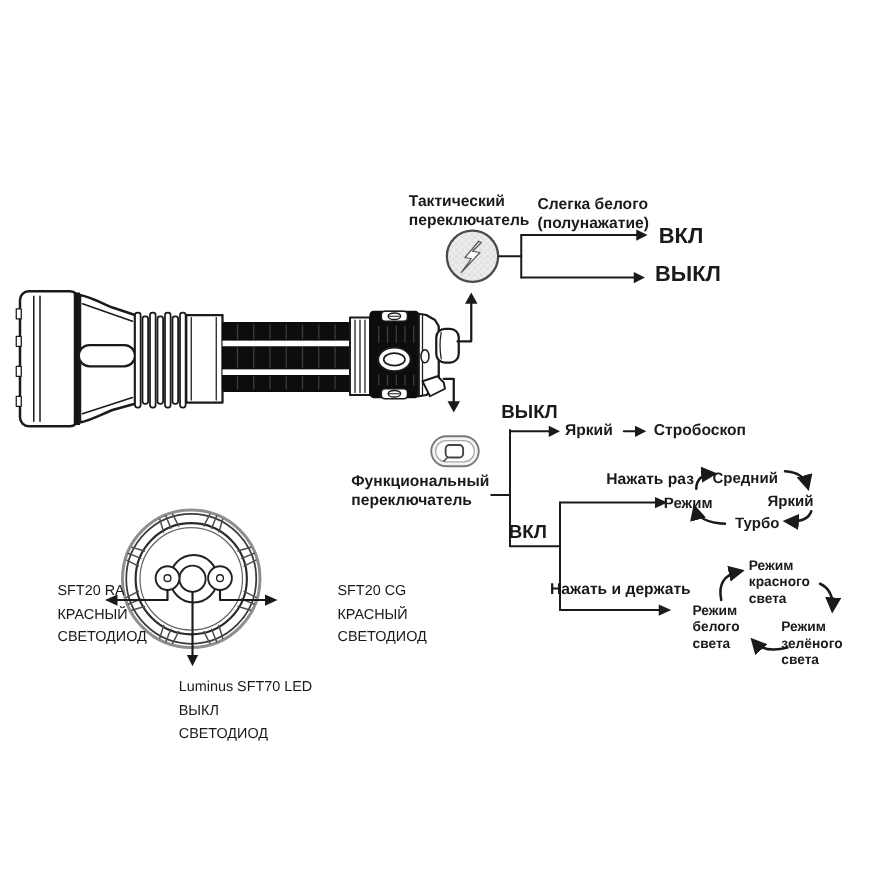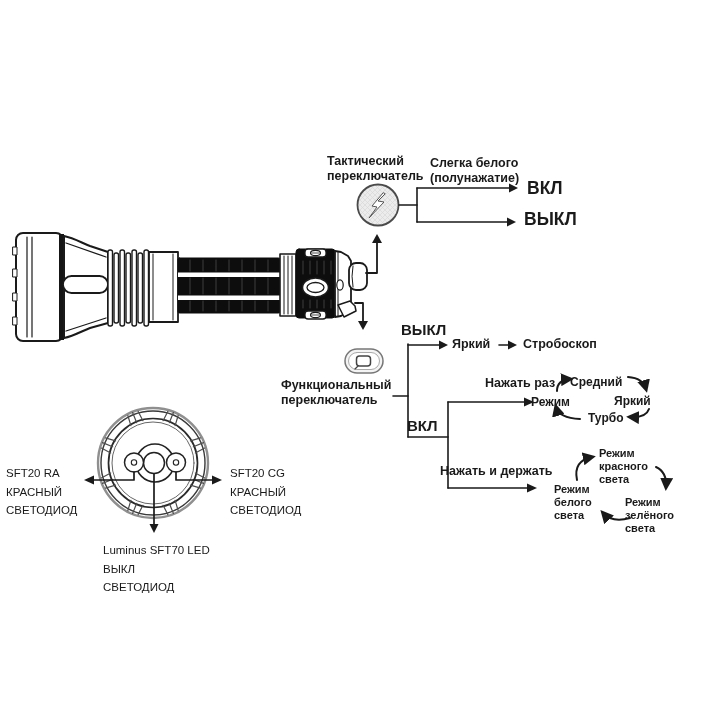--- a/index.html
+++ b/index.html
@@ -7,21 +7,21 @@
     width:710px;height:710px;position:relative;background:#ffffff;
     font-family:"Liberation Sans",sans-serif;color:#1a1a1a;overflow:hidden;
   }
   #art{position:absolute;left:0;top:0;}
   .lbl{position:absolute;white-space:pre-line;line-height:14.5px;font-size:12.5px;}
   .b{font-weight:700;}
   .ctr{text-align:left;}
   .big{font-size:17.5px;line-height:19px;}
   .mid{font-size:15px;line-height:16px;}
   .mode{font-size:11px;line-height:13.2px;}
-  .led{font-size:11.5px;line-height:18.5px;font-weight:400;}
+  .led{font-size:11.5px;line-height:18.5px;font-weight:400;margin-left:40px;}
 </style>
 </head>
 <body>
 
 <svg id="art" width="710" height="710" viewBox="0 0 710 710">
   <defs>
     <pattern id="hatch" width="5" height="5" patternUnits="userSpaceOnUse">
       <rect width="5" height="5" fill="#ececec"></rect>
       <path d="M0,5 L5,0 M0,0 L5,5" stroke="#d9d9d9" stroke-width="0.7"></path>
     </pattern>

